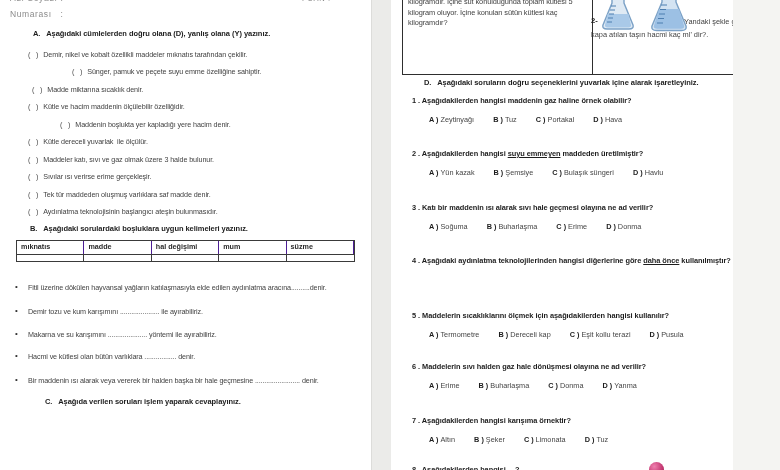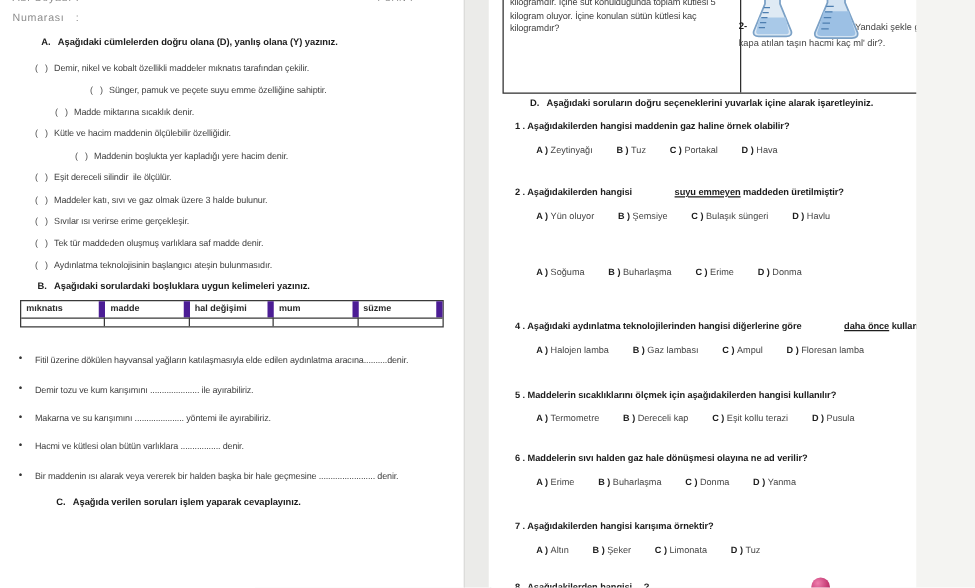--- a/index.html
+++ b/index.html
@@ -17,56 +17,56 @@
   .abs{position:absolute;}
   .meta{font-size:8.5px;color:#8b8b8b;letter-spacing:.6px;white-space:pre;}
   .head{font-weight:700;color:#1c1c1c;font-size:7.5px;white-space:pre;letter-spacing:-0.05px;}
   .stmt{font-size:7.2px;white-space:pre;letter-spacing:-0.1px;color:#424242;}
   .paren{white-space:pre;margin-right:5px;color:#4a4a4a;}
   .blankline{font-size:7.2px;white-space:pre;letter-spacing:-0.12px;color:#424242;}
   .bullet{position:absolute;left:-13px;top:-1px;font-size:8px;color:#333;}
   
   .wordbank{position:absolute;left:16px;top:240px;width:337px;
     display:grid;grid-template-columns:repeat(5,1fr);border:1.2px solid #3a3a3a;}
-  .wb-cell{border-right:5px solid #4c1d95;font-size:7.2px;font-weight:600;color:#2a2a2a;
+  .wb-cell{border-right:1px solid #4c1d95;font-size:7.2px;font-weight:600;color:#2a2a2a;
     padding:1px 0 1px 4px;height:11px;white-space:pre;}
   .wb-cell:last-child{border-right:none;}
   .wb-empty{border-right:1px solid #3a3a3a;border-top:1px solid #3a3a3a;height:6px;}
   .wb-empty:last-child{border-right:none;}
   
   .problem-box{position:absolute;left:11px;top:-30px;width:385px;height:103px;
     border:1.5px solid #2e2e2e;}
   .box-divider{position:absolute;left:189px;top:0;height:100%;border-left:1.2px solid #2e2e2e;}
   .ptext{font-size:7.4px;line-height:10.5px;letter-spacing:-0.1px;color:#424242;}
   .ptext span{display:block;white-space:pre;}
   .qstem{font-weight:700;color:#1d1d1d;font-size:7.4px;white-space:pre;letter-spacing:-0.05px;}
-  .qstem .ul{text-decoration:underline;margin-left:32px;}
+  .qstem .ul{text-decoration:underline;}
   .opts{display:flex;gap:19px;margin-top:10px;margin-left:17px;font-size:7.3px;color:#454545;}
   .opt{white-space:pre;}
   .opt b{color:#1d1d1d;margin-right:2px;}
   .pink-dot{position:absolute;left:258px;top:462px;width:15px;height:15px;border-radius:50%;
     background:radial-gradient(circle at 35% 30%,#ef7fae,#c2356f 60%,#8e2a53);}
 </style>
 </head>
 <body>
 
 <div id="page-left" class="pg">
 
   <div class="abs meta" style="left:10px;top:-7px;">Adı Soyadı :</div>
   <div class="abs meta" style="left:302px;top:-6px;font-size:7.5px;">PUAN :</div>
   <div class="abs meta" style="left:10px;top:9px;">Numarası   :</div>
 
   <div class="abs stmt" style="left:28px;top:50px;"><span class="paren">(   )</span><span>Demir, nikel ve kobalt özellikli maddeler mıknatıs tarafından çekilir.</span></div>
 
   <div class="abs head" style="left:33px;top:29px;">A.   Aşağıdaki cümlelerden doğru olana (D), yanlış olana (Y) yazınız.</div>
   <div class="abs stmt" style="left:28px;top:67px;padding-left:44px;"><span class="paren">(   )</span><span>Sünger, pamuk ve peçete suyu emme özelliğine sahiptir.</span></div>
-  <div class="abs stmt" style="left:44px;top:85px;"><span class="paren">(   )</span><span>Madde miktarına sıcaklık denir.</span></div>
+  <div class="abs stmt" style="left:32px;top:85px;"><span class="paren">(   )</span><span>Madde miktarına sıcaklık denir.</span></div>
   <div class="abs stmt" style="left:28px;top:102px;"><span class="paren">(   )</span><span>Kütle ve hacim maddenin ölçülebilir özelliğidir.</span></div>
   <div class="abs stmt" style="left:28px;top:120px;padding-left:32px;"><span class="paren">(   )</span><span>Maddenin boşlukta yer kapladığı yere hacim denir.</span></div>
-  <div class="abs stmt" style="left:28px;top:137px;"><span class="paren">(   )</span><span>Eşit dereceli silindir  ile ölçülür.</span></div>
+  <div class="abs stmt" style="left:28px;top:137px;"><span class="paren">(   )</span><span>Kütle dereceli yuvarlak  ile ölçülür.</span></div>
   <div class="abs stmt" style="left:28px;top:155px;"><span class="paren">(   )</span><span>Maddeler katı, sıvı ve gaz olmak üzere 3 halde bulunur.</span></div>
   <div class="abs stmt" style="left:28px;top:172px;"><span class="paren">(   )</span><span>Sıvılar ısı verirse erime gerçekleşir.</span></div>
   <div class="abs stmt" style="left:28px;top:207px;"><span class="paren">(   )</span><span>Aydınlatma teknolojisinin başlangıcı ateşin bulunmasıdır.</span></div>
   <div class="abs stmt" style="left:28px;top:190px;"><span class="paren">(   )</span><span>Tek tür maddeden oluşmuş varlıklara saf madde denir.</span></div>
 
   <div class="abs head" style="left:30px;top:224px;">B.   Aşağıdaki sorulardaki boşluklara uygun kelimeleri yazınız.</div>
 
   <div class="wordbank">
     <div class="wb-cell">mıknatıs</div>
     <div class="wb-cell">madde</div>
@@ -140,44 +140,39 @@
       <span class="opt"><b>A )</b><span>Zeytinyağı</span></span>
       <span class="opt"><b>B )</b><span>Tuz</span></span>
       <span class="opt"><b>C )</b><span>Portakal</span></span>
       <span class="opt"><b>D )</b><span>Hava</span></span>
     </div>
   </div>
 
   <div class="abs" style="left:21px;top:149px;">
     <div class="qstem"><span>2 . Aşağıdakilerden hangisi </span><span class="ul">suyu emmeyen</span><span> maddeden üretilmiştir?</span></div>
     <div class="opts">
-      <span class="opt"><b>A )</b><span>Yün oluyor</span></span>
+      <span class="opt"><b>A )</b><span>Yün kazak</span></span>
       <span class="opt"><b>B )</b><span>Şemsiye</span></span>
       <span class="opt"><b>C )</b><span>Bulaşık süngeri</span></span>
       <span class="opt"><b>D )</b><span>Havlu</span></span>
     </div>
   </div>
 
   <div class="abs" style="left:21px;top:203px;">
+    <div class="qstem"><span>3 . Katı bir maddenin ısı alarak sıvı hale geçmesi olayına ne ad verilir?</span><span class="ul"></span><span></span></div>
     <div class="opts">
       <span class="opt"><b>A )</b><span>Soğuma</span></span>
       <span class="opt"><b>B )</b><span>Buharlaşma</span></span>
       <span class="opt"><b>C )</b><span>Erime</span></span>
       <span class="opt"><b>D )</b><span>Donma</span></span>
     </div>
   </div>
 
   <div class="abs" style="left:21px;top:256px;">
     <div class="qstem"><span>4 . Aşağıdaki aydınlatma teknolojilerinden hangisi diğerlerine göre </span><span class="ul">daha önce</span><span> kullanılmıştır?</span></div>
-    <div class="opts">
-      <span class="opt"><b>A )</b><span>Halojen lamba</span></span>
-      <span class="opt"><b>B )</b><span>Gaz lambası</span></span>
-      <span class="opt"><b>C )</b><span>Ampul</span></span>
-      <span class="opt"><b>D )</b><span>Floresan lamba</span></span>
-    </div>
   </div>
 
   <div class="abs" style="left:21px;top:311px;">
     <div class="qstem"><span>5 . Maddelerin sıcaklıklarını ölçmek için aşağıdakilerden hangisi kullanılır?</span><span class="ul"></span><span></span></div>
     <div class="opts">
       <span class="opt"><b>A )</b><span>Termometre</span></span>
       <span class="opt"><b>B )</b><span>Dereceli kap</span></span>
       <span class="opt"><b>C )</b><span>Eşit kollu terazi</span></span>
       <span class="opt"><b>D )</b><span>Pusula</span></span>
     </div>

